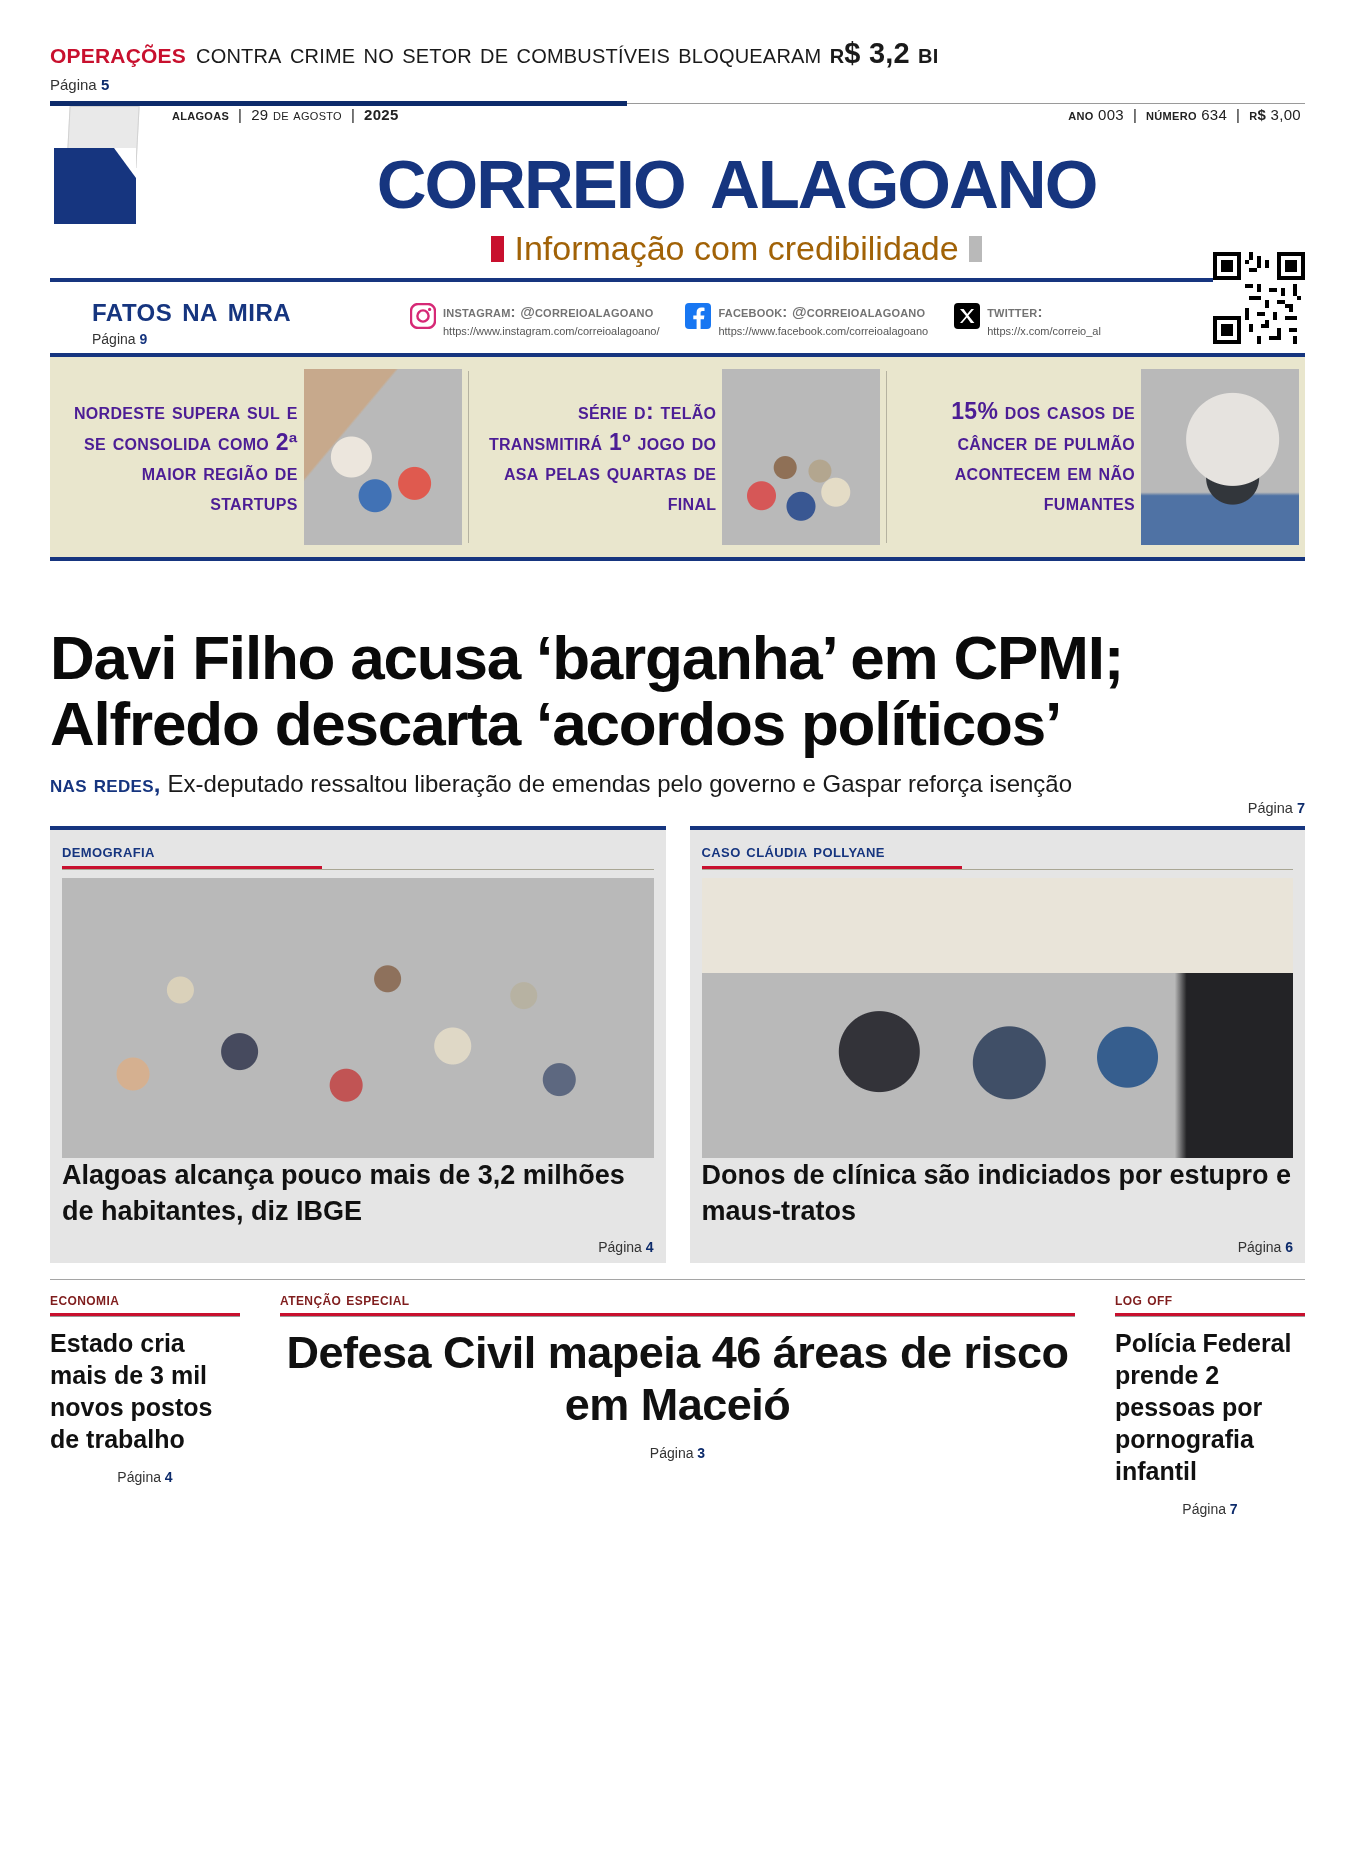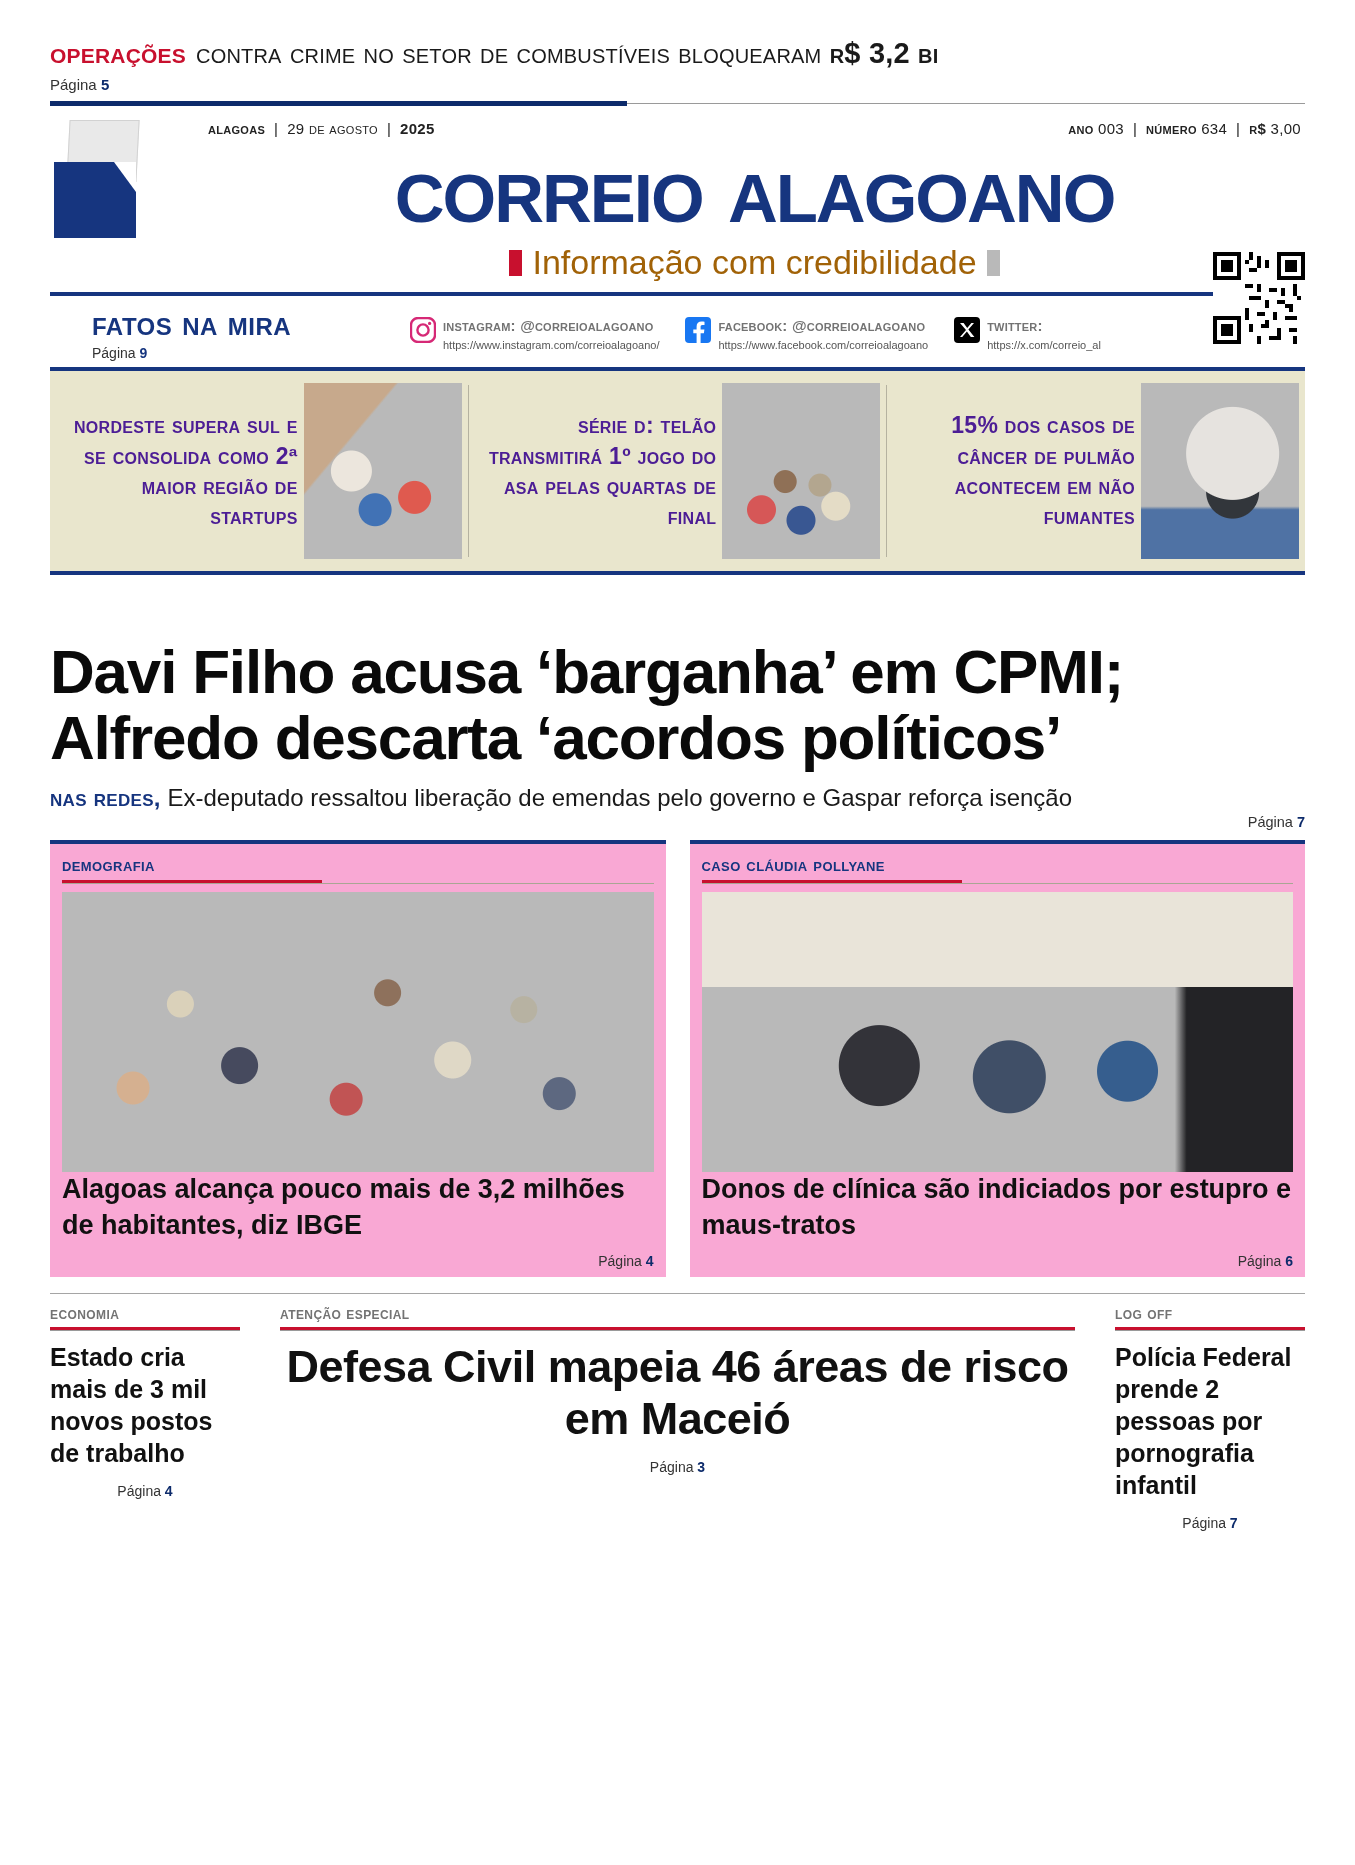--- a/index.html
+++ b/index.html
@@ -21,21 +21,21 @@
   .topstrip .rest { color: #1a1a1a; font-size: 29px; font-variant: small-caps; text-transform: lowercase; }
   .topstrip .rest b { font-weight: 700; }
   .top-page { text-align: left; font-size: 15px; color: #333; margin-top: 6px; }
   .top-page b { color: #0d2b6b; }
 
   .rule-blue { height: 5px; background: #0d2b6b; width: 46%; }
   .rule-row { display: flex; align-items: center; margin-top: 8px; }
   .rule-row .thin { flex: 1; height: 1px; background: #9a9a9a; }
 
   
-  .masthead { margin-top: 14px; display: flex; align-items: flex-start; gap: 36px; }
+  .masthead { display: flex; align-items: flex-start; }
   .flaglogo { width: 108px; height: 118px; position: relative; margin-right: 10px; flex: 0 0 auto; }
   .flaglogo .white { position: absolute; left: 18px; top: 0; width: 70px; height: 62px; background: #e9e9e9; border: 1px solid #d2d2d2; transform: skewX(-3deg); }
   .flaglogo .blue  { position: absolute; left: 4px;  top: 42px; width: 82px; height: 76px; background: #16357f; }
   .flaglogo .blue:after { content: ""; position: absolute; right: 0; top: 0; border-style: solid; border-width: 0 22px 30px 0; border-color: transparent #ffffff transparent transparent; }
   .head-right { flex: 1; }
   .head-meta { display: flex; justify-content: space-between; font-size: 15px; color: #222; padding: 0 4px 2px 4px; }
   .head-meta .left  { font-variant: small-caps; text-transform: lowercase; letter-spacing: .3px; }
   .head-meta .left b, .head-meta .right b { font-weight: 700; }
   .head-meta .right { font-variant: small-caps; text-transform: lowercase; letter-spacing: .3px; }
   .title {
@@ -81,38 +81,38 @@
   .lead-h {
     font-size: 62px; line-height: 1.06; font-weight: 700; letter-spacing: -1.2px; color: #0a0a0a;
   }
   .lead-sub { margin-top: 14px; font-size: 24px; color: #1a1a1a; }
   .lead-sub .kicker { color: #16357f; font-weight: 700; font-variant: small-caps; text-transform: lowercase; letter-spacing: .3px; }
   .lead-page { text-align: right; font-size: 14.5px; color: #333; margin-top: 2px; }
   .lead-page b { color: #0d2b6b; }
 
   
   .cards { display: flex; gap: 24px; margin-top: 10px; }
-  .card { background: #f9a8d4; flex: 1; padding: 10px 12px 8px 12px; border-top: 4px solid #16357f; }
+  .card { background: #e5e5e5; flex: 1; padding: 10px 12px 8px 12px; border-top: 4px solid #16357f; }
   .card .kick {
     font-size: 19px; font-weight: 700; color: #16357f; font-variant: small-caps; text-transform: lowercase;
     letter-spacing: .4px; padding-bottom: 4px;
   }
   .card .kickline { height: 3px; background: #c8102e; width: 44%; }
   .card .kickline-thin { height: 1px; background: #a9a694; margin-bottom: 8px; }
   .card .ph { width: 100%; height: 280px; background: #b9b9b9; position: relative; overflow: hidden; }
   .card h2 { font-size: 27px; line-height: 1.3; font-weight: 700; color: #111; }
   .card .pg { text-align: right; font-size: 14px; color: #333; margin-top: 10px; }
   .card .pg b { color: #0d2b6b; }
 
   
   .bottom { display: flex; gap: 26px; margin-top: 16px; border-top: 1px solid #a5a5a5; padding-top: 10px; }
   .bcol { display: flex; flex-direction: column; }
   .bcol.sm { width: 190px; }
   .bcol.mid { flex: 1; padding: 0 14px; }
-  .bkick { font-size: 17px; font-weight: 700; color: #737373; font-variant: small-caps; text-transform: lowercase; letter-spacing: .4px; }
+  .bkick { font-size: 17px; font-weight: 700; color: #7f1d1d; font-variant: small-caps; text-transform: lowercase; letter-spacing: .4px; }
   .bline { height: 3px; background: #c8102e; margin-top: 3px; }
   .bline-thin { height: 1px; background: #9a9a9a; margin-bottom: 10px; }
   .bcol.sm h3 { font-size: 25px; line-height: 1.28; font-weight: 700; }
   .bcol.mid h3 { font-size: 45px; line-height: 1.16; font-weight: 700; text-align: center; letter-spacing: -.5px; }
   .bpg { font-size: 14px; color: #333; margin-top: 14px; }
   .bpg b { color: #0d2b6b; }
   .bcol.sm .bpg { text-align: center; }
   .bcol.mid .bpg { text-align: center; }
 
   

